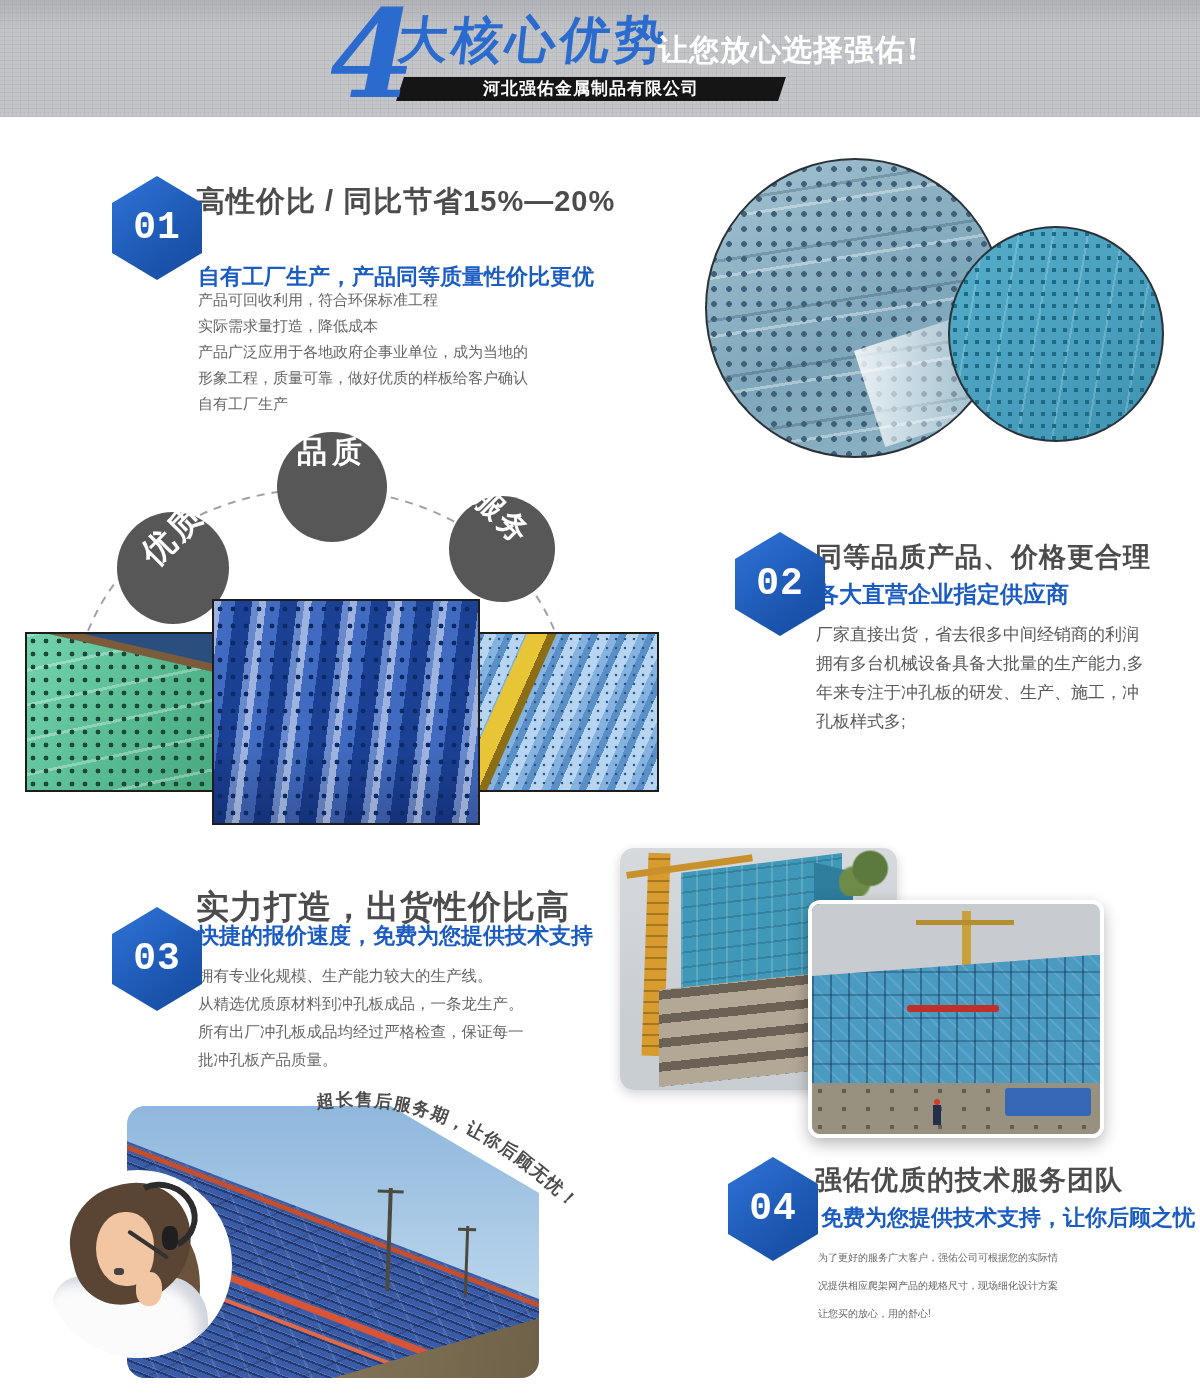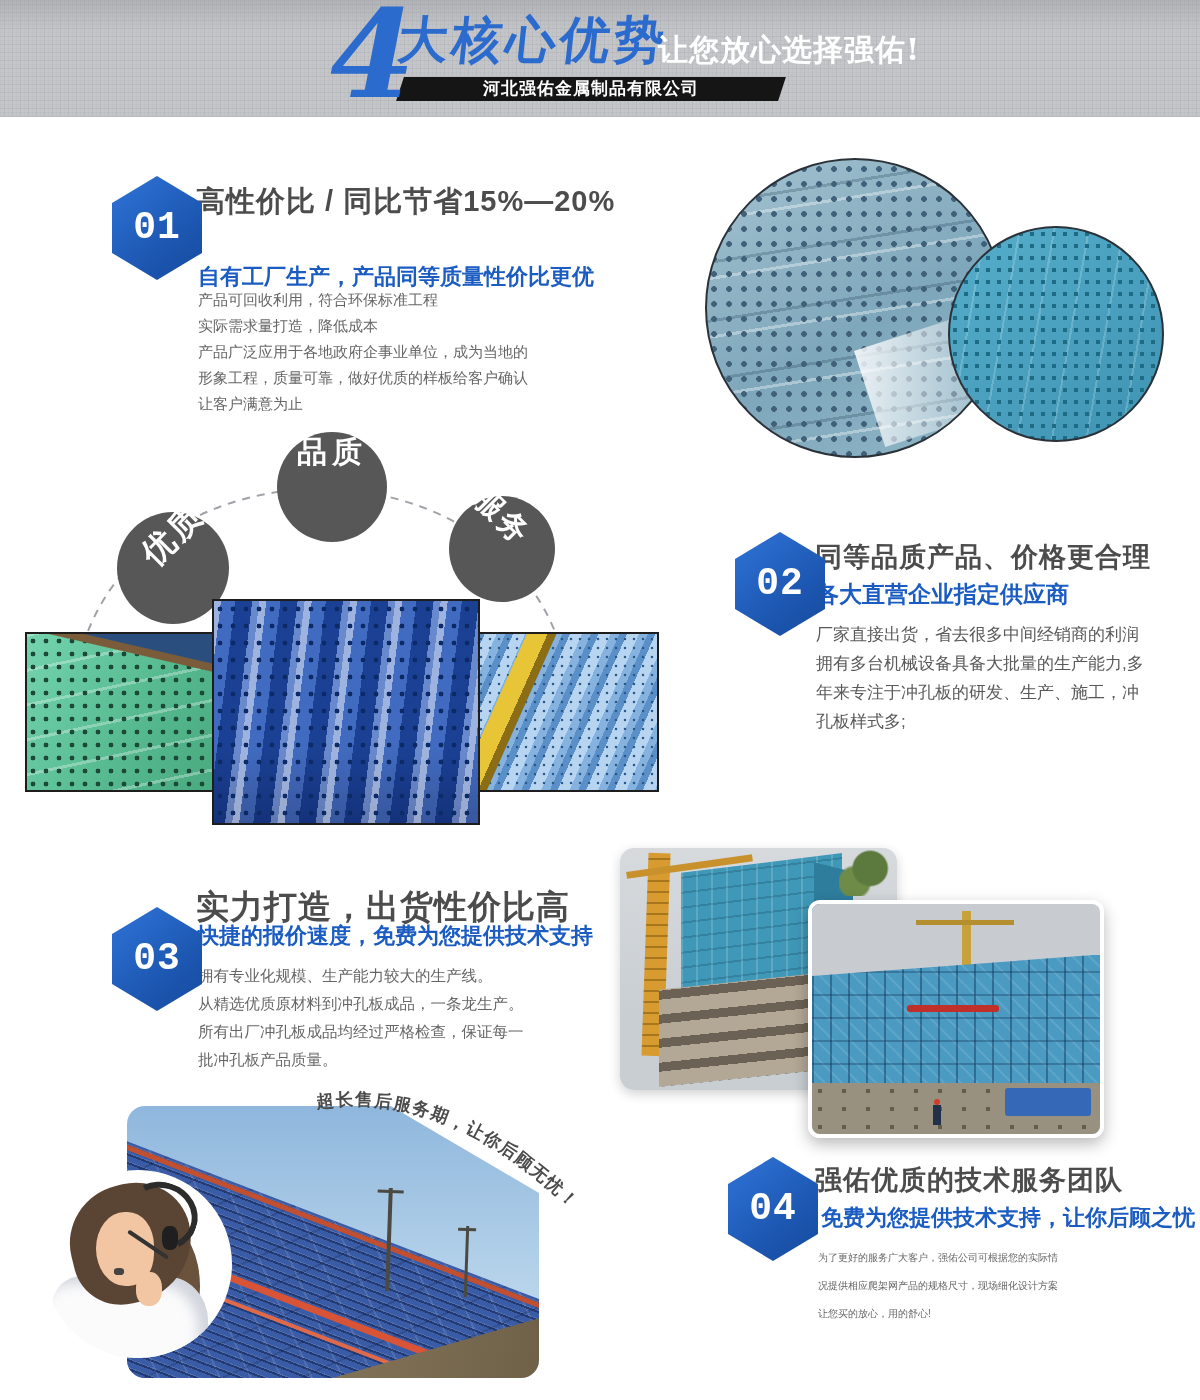--- a/index.html
+++ b/index.html
@@ -185,21 +185,21 @@
   <div class="hex" style="left:112px;top:176px;">
     <span>01</span>
   </div>
   <div class="sec-title" style="left:196px;top:182px;font-size:29px;">高性价比 / 同比节省15%—20%</div>
   <div class="sec-sub" style="left:198px;top:228px;font-size:22px;margin-top:34px;">自有工厂生产，产品同等质量性价比更优</div>
   <div class="sec-body" style="left:198px;top:287px;font-size:15px;line-height:26px;">
     <p>产品可回收利用，符合环保标准工程</p>
     <p>实际需求量打造，降低成本</p>
     <p>产品广泛应用于各地政府企事业单位，成为当地的</p>
     <p>形象工程，质量可靠，做好优质的样板给客户确认</p>
-    <p>让客户满意为止</p>
+    <p>自有工厂生产</p>
   </div>
 
   <div class="circ-photo circ-large" style="left:705px;top:158px;width:296px;height:296px;">
     <div class="glare"></div>
   </div>
   <div class="circ-photo circ-small" style="left:948px;top:226px;width:212px;height:212px;"></div>
 
   <svg class="arc-svg" style="left:55px;top:412px;" width="530" height="250" viewBox="0 0 530 250">
     <path d="M 28 233 C 95 25 435 25 505 233" fill="none" stroke="#9fa3a8" stroke-width="2" stroke-dasharray="8 7"></path>
   </svg>

